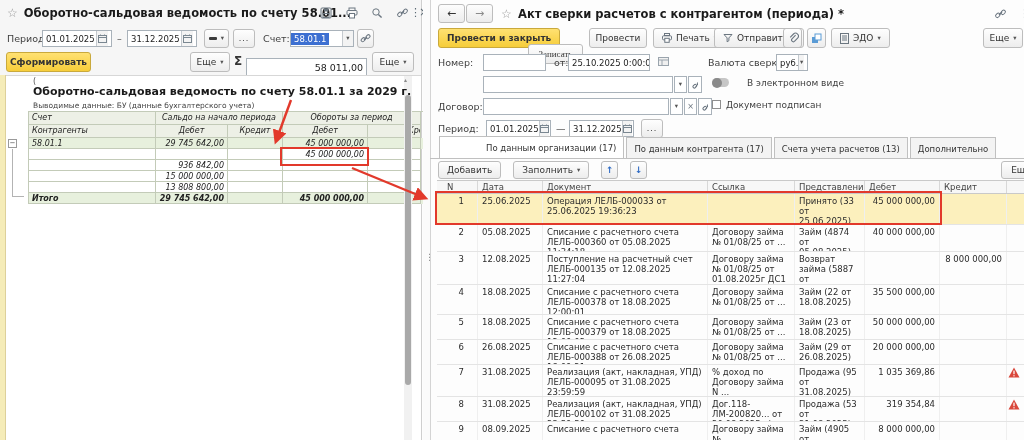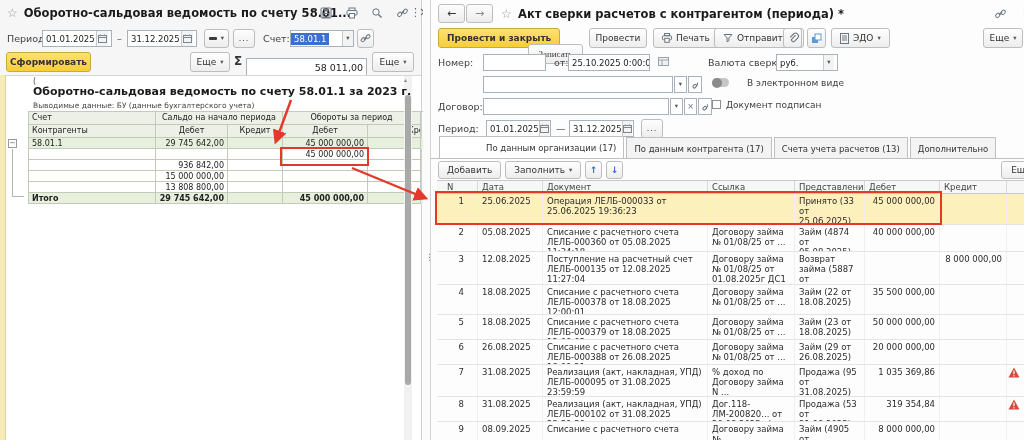--- a/index.html
+++ b/index.html
@@ -25,21 +25,21 @@
   #lp-title{left:0;top:0;width:422px;height:26px;display:flex;align-items:center;padding-left:7px;}
   .wtitle{font-size:11.5px;font-weight:bold;color:#1a1a1a;white-space:nowrap;overflow:hidden;}
   .star{color:#9a9a9a;font-size:12px;margin-right:6px;}
   .titleico{color:#6b7680;margin-left:11px;}
   #lp-report{left:6px;top:75px;width:415px;height:365px;background:#fff;border-top:1px solid #d7d7d7;}
   .ystrip{left:0;top:75px;width:6px;height:365px;background:#f5ecb8;border-right:1px solid #ddd09a;}
   .rep-title{font-size:11px;font-weight:bold;color:#1a1a1a;white-space:nowrap;}
   .rep-sub{font-size:7.5px;color:#444;white-space:nowrap;}
   
   #ltable{left:28px;top:111px;width:460px;border-left:1px solid #c3cbb8;border-top:1px solid #c3cbb8;
-          font-size:8px;color:#222;}
+          font-size:8px;color:#222;font-style:italic;}
   .lrow{display:grid;}
   .lrow.h1{grid-template-columns:127px 127px 138px;}
   .lrow.h2{grid-template-columns:127px 72px 55px 85px 53px;}
   .lrow.d{grid-template-columns:127px 72px 55px 85px 53px;height:11px;}
   .lc{border-right:1px solid #c3cbb8;border-bottom:1px solid #c3cbb8;padding:1px 3px;
       white-space:nowrap;overflow:hidden;line-height:10px;}
   .lc.num{text-align:right;}
   .lc.ctr{text-align:center;}
   .hbg{background:#edf0e6;}
   .grn{background:#e7f0dd;}
@@ -175,21 +175,21 @@
     <div class="a inp" style="left:246px;top:58px;width:121px;height:19px;justify-content:flex-end;font-size:9.5px;">
       <span>58 011,00</span>
     </div>
     <div class="a btn" style="left:372px;top:52px;width:42px;">
       <span>Еще</span>
       <span class="caret">▾</span>
     </div>
 
     <div class="a" id="lp-report"></div>
     <span class="a" style="left:33px;top:77px;font-size:8px;color:#555;z-index:2;">(</span>
-    <div class="a rep-title" style="left:33px;top:85px;z-index:2;">Оборотно-сальдовая ведомость по счету 58.01.1 за 2023 г.</div>
+    <div class="a rep-title" style="left:33px;top:85px;z-index:2;">Оборотно-сальдовая ведомость по счету 58.01.1 за 2029 г.</div>
     <div class="a rep-sub" style="left:33px;top:101px;z-index:2;">Выводимые данные: БУ (данные бухгалтерского учета)</div>
 
     <div class="a" id="ltable">
       <div class="lrow h1">
         <div class="lc hbg">Счет</div>
         <div class="lc hbg ctr">Сальдо на начало периода</div>
         <div class="lc hbg ctr">Обороты за период</div>
       </div>
       <div class="lrow h2">
         <div class="lc hbg">Контрагенты</div>
@@ -337,21 +337,21 @@
 
     </div>
     <span class="a ico" style="left:227px;top:56px;">
       <svg width="11" height="11">
           <rect x="0.5" y="1.5" width="10" height="8" fill="#f0f0f0" stroke="#9aa4ad"></rect>
           <line x1="0.5" y1="4" x2="10.5" y2="4" stroke="#9aa4ad"></line>
           <line x1="4" y1="4" x2="4" y2="9.5" stroke="#9aa4ad"></line>
         </svg>
       </span>
     <span class="a lbl" style="left:277px;top:57px;">Валюта сверки:</span>
-    <div class="a inp" style="left:345px;top:54px;width:62px;">
+    <div class="a inp" style="left:345px;top:54px;width:32px;">
       <span>руб.</span>
       <span class="calbtn" style="width:11px;">
           <span class="caret">▾</span>
         </span>
     </div>
 
     <div class="a inp" style="left:52px;top:76px;width:190px;"></div>
     <div class="a inp" style="left:243px;top:76px;width:13px;justify-content:center;">
         <span class="caret">▾</span>
       </div>
@@ -421,21 +421,21 @@
           <span>По данным контрагента (17)</span>
         </div>
       <div class="tab">
           <span>Счета учета расчетов (13)</span>
         </div>
       <div class="tab">
           <span>Дополнительно</span>
         </div>
     </div>
 
-    <div class="a" style="left:7px;top:161px;display:flex;gap:4px;">
+    <div class="a" style="left:7px;top:161px;display:flex;gap:12px;">
       <div class="btn" style="height:18px;">
           <span>Добавить</span>
         </div>
       <div class="btn" style="height:18px;">
         <span>Заполнить</span>
         <span class="caret">▾</span>
       </div>
       <div class="btn" style="height:18px;width:17px;padding:0;color:#2f6bc4;font-weight:bold;">
           <span>↑</span>
         </div>

